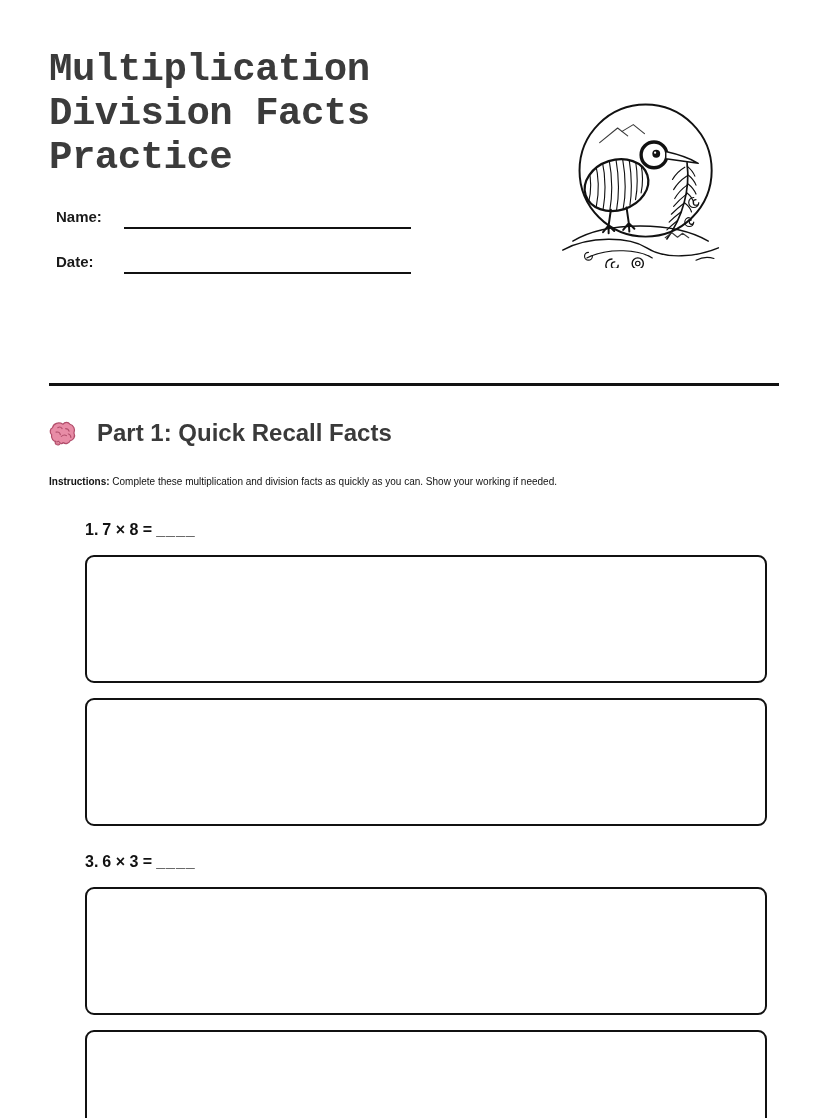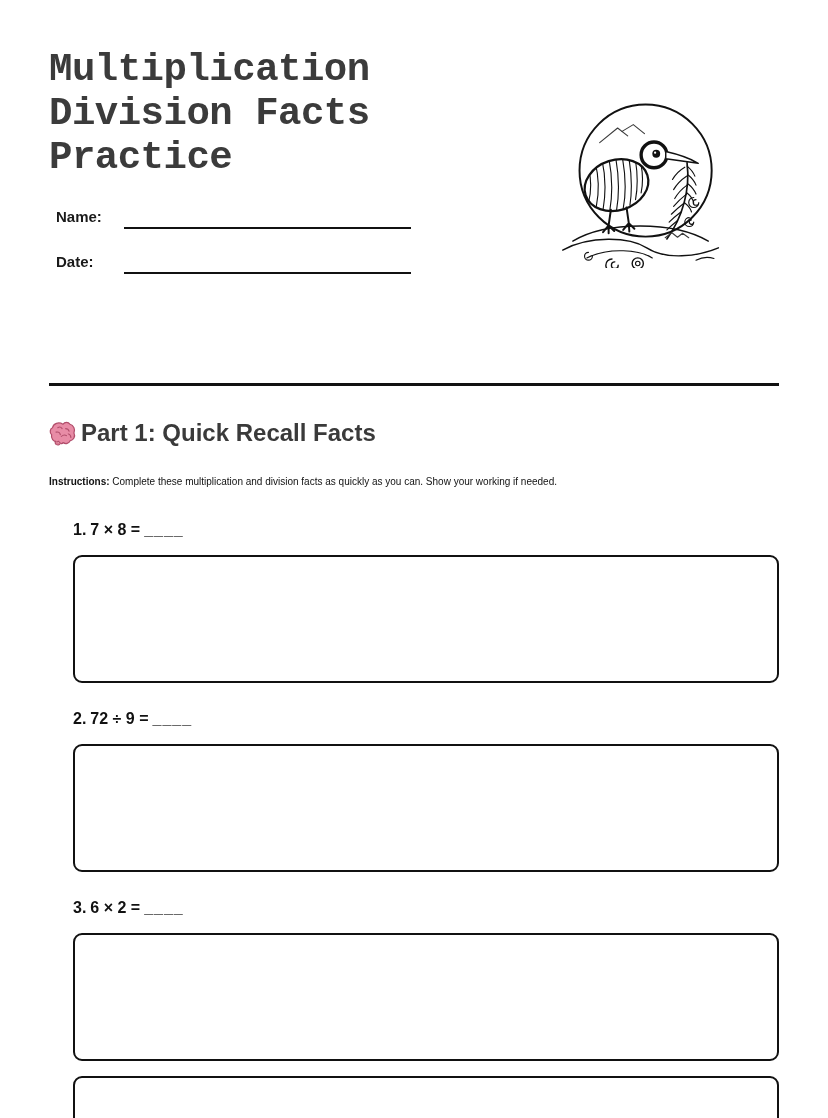--- a/index.html
+++ b/index.html
@@ -14,27 +14,27 @@
   }
   .field-row{display:flex;align-items:flex-start;margin-top:26px;height:23px;margin-left:7px;}
   .field-row.date{margin-top:22px;}
   .field-label{font-size:15px;font-weight:700;color:#1a1a1a;width:68px;line-height:21px;}
   .field-line{
     width:287px;height:21px;border-bottom:2px solid #111111;background:transparent;
   }
   .kiwi-wrap{position:absolute;left:556px;top:100px;width:168px;height:168px;}
   .divider{height:3px;background:#111111;border:none;margin:109px 0 0 0;}
   .section-heading{
-    display:flex;align-items:center;gap:4px;margin:31px 0 0 0;
+    display:flex;align-items:center;gap:20px;margin:31px 0 0 0;
     font-size:24px;line-height:32px;font-weight:700;color:#3a3a3a;
   }
   .brain{width:28px;height:26px;flex:0 0 auto;}
   .instructions{margin:20px 0 0 0;font-size:10px;line-height:25px;color:#111111;}
   .instructions b{font-weight:700;}
-  .qblock{margin:0;padding-left:24px;}
+  .qblock{margin:12px;padding-left:24px;}
   .question{
     margin:25px 0 0 0;font-size:16px;line-height:21px;font-weight:700;color:#111111;
   }
   .question .qnum{margin-right:4px;}
   .question .qexpr{margin-right:4px;}
   .question .qblank{letter-spacing:1px;}
   .answer-box{
     margin-top:15px;height:124px;border:2px solid #111111;border-radius:9px;background:#ffffff;
   }
   svg .ln{fill:none;stroke:#111111;stroke-linecap:round;stroke-linejoin:round;}
@@ -133,26 +133,25 @@
 
   <p class="instructions"><b>Instructions:</b><span> Complete these multiplication and division facts as quickly as you can. Show your working if needed.</span></p>
 
   <div id="questions">
     <div class="qblock">
       <p class="question"><span class="qnum">1.</span><span class="qexpr">7 × 8 =</span><span class="qblank">____</span></p>
       <div class="answer-box"></div>
     </div>
 
     <div class="qblock">
-      <p class="question"><span class="qnum">2.</span><span class="qexpr">72 ÷ 9 =</span><span class="qblank">____</span></p>
       <div class="answer-box"></div>
     </div>
 
     <div class="qblock">
-      <p class="question"><span class="qnum">3.</span><span class="qexpr">6 × 2 =</span><span class="qblank">____</span></p>
+      <p class="question"><span class="qnum">3.</span><span class="qexpr">6 × 3 =</span><span class="qblank">____</span></p>
       <div class="answer-box"></div>
     </div>
 
     <div class="qblock">
       <div class="answer-box"></div>
     </div>
   </div>
 
 </main>
 

